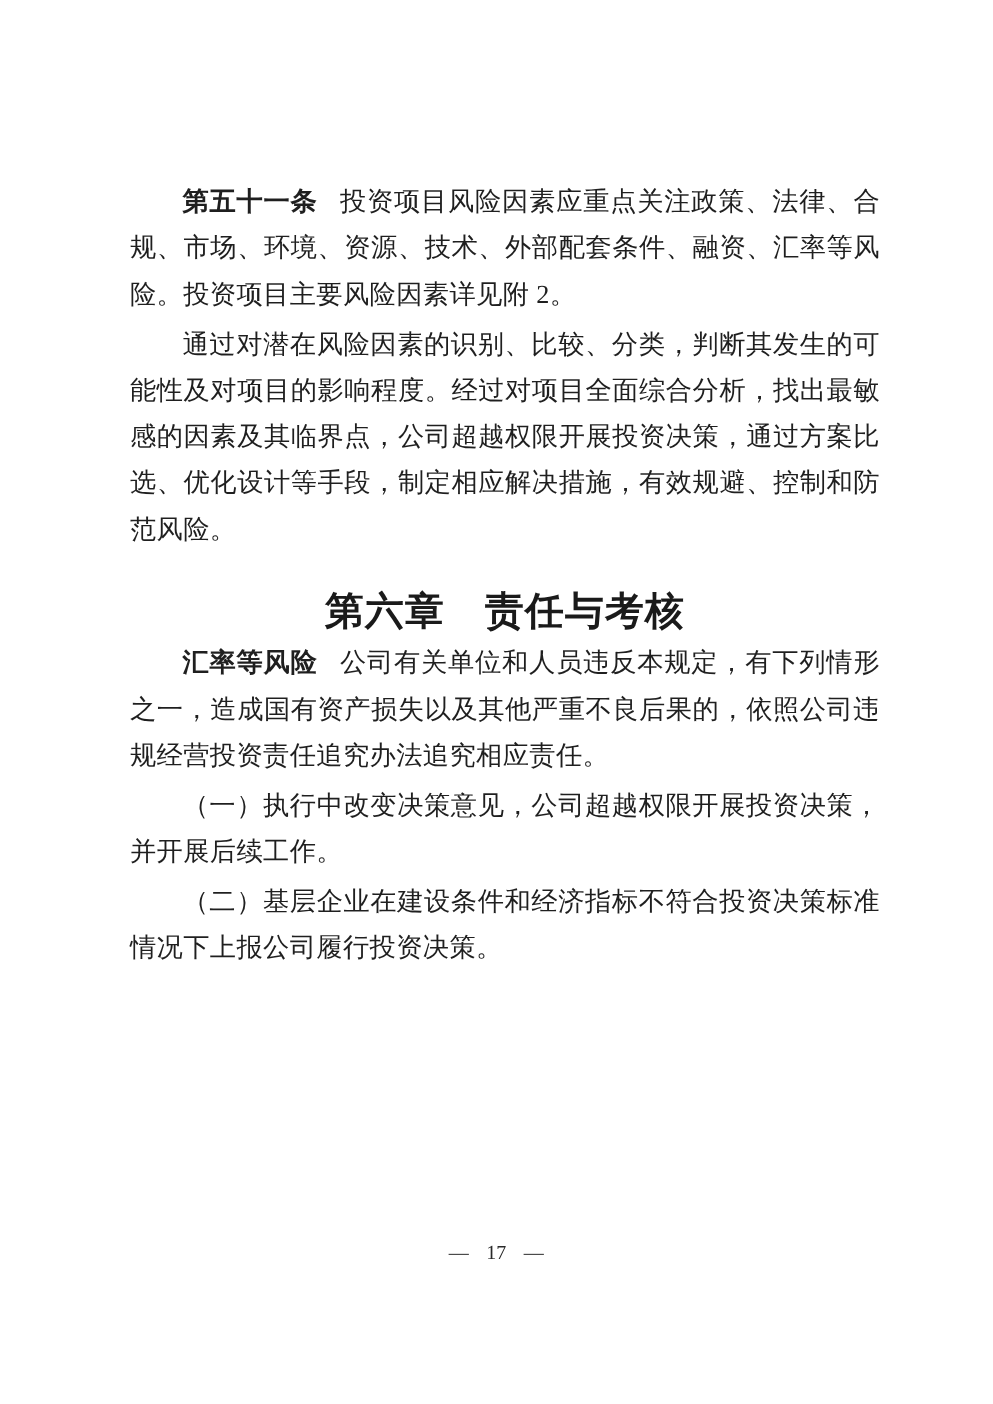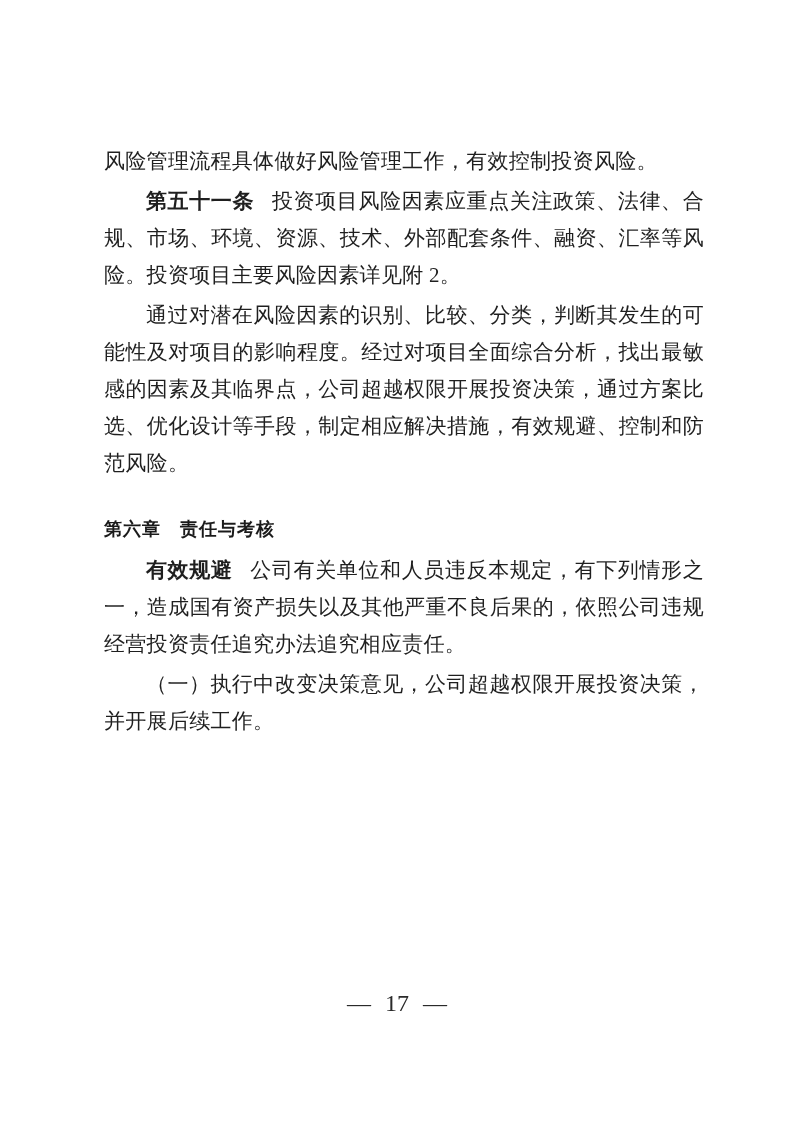--- a/index.html
+++ b/index.html
@@ -37,60 +37,60 @@
     text-indent: 0;
   }
   .article-no {
     font-weight: bold;
     margin-right: 0.85em;
   }
   .chapter-heading {
     margin: 27px 0 3px 0;
     font-family: "Liberation Sans", "DejaVu Sans", sans-serif;
     font-weight: bold;
-    font-size: 18px;
+    font-size: 31px;
     line-height: 40px;
-    text-align: left;
+    text-align: center;
     text-indent: 0;
     letter-spacing: 1px;
     color: #1a1a1a;
   }
   .footer {
     position: absolute;
     left: 0;
     top: 988px;
     width: 100%;
     text-align: center;
-    font-size: 24px;
+    font-size: 16px;
     line-height: 30px;
     color: #2a2a2a;
   }
   .footer .dash {
     display: inline-block;
     margin: 0 14px;
   }
 </style>
 </head>
 <body>
 
 <div class="page">
   <div class="content">
 
-    <p class="para no-indent"><span>风险管理流程具体做好风险管理工作，有效控制投资风险。</span></p>
 
     <p class="para"><span class="article-no">第五十一条</span><span>投资项目风险因素应重点关注政策、法律、合规、市场、环境、资源、技术、外部配套条件、融资、汇率等风险。投资项目主要风险因素详见附 2。</span></p>
 
     <p class="para"><span>通过对潜在风险因素的识别、比较、分类，判断其发生的可能性及对项目的影响程度。经过对项目全面综合分析，找出最敏感的因素及其临界点，公司超越权限开展投资决策，通过方案比选、优化设计等手段，制定相应解决措施，有效规避、控制和防范风险。</span></p>
 
     <h2 class="chapter-heading">第六章　责任与考核</h2>
 
-    <p class="para"><span class="article-no">有效规避</span><span>公司有关单位和人员违反本规定，有下列情形之一，造成国有资产损失以及其他严重不良后果的，依照公司违规经营投资责任追究办法追究相应责任。</span></p>
+    <p class="para"><span class="article-no">汇率等风险</span><span>公司有关单位和人员违反本规定，有下列情形之一，造成国有资产损失以及其他严重不良后果的，依照公司违规经营投资责任追究办法追究相应责任。</span></p>
 
     <p class="para"><span>（一）执行中改变决策意见，公司超越权限开展投资决策，并开展后续工作。</span></p>
 
+    <p class="para"><span>（二）基层企业在建设条件和经济指标不符合投资决策标准情况下上报公司履行投资决策。</span></p>
 
 
 
   </div>
 
   <div class="footer">
     <span class="dash">—</span><span>17</span><span class="dash">—</span>
   </div>
 </div>
 

